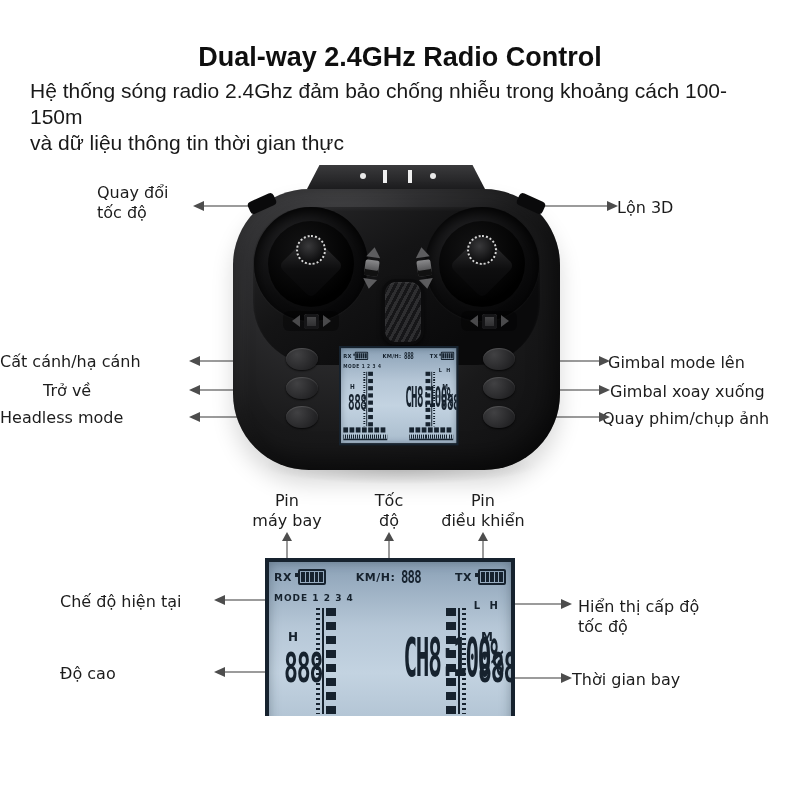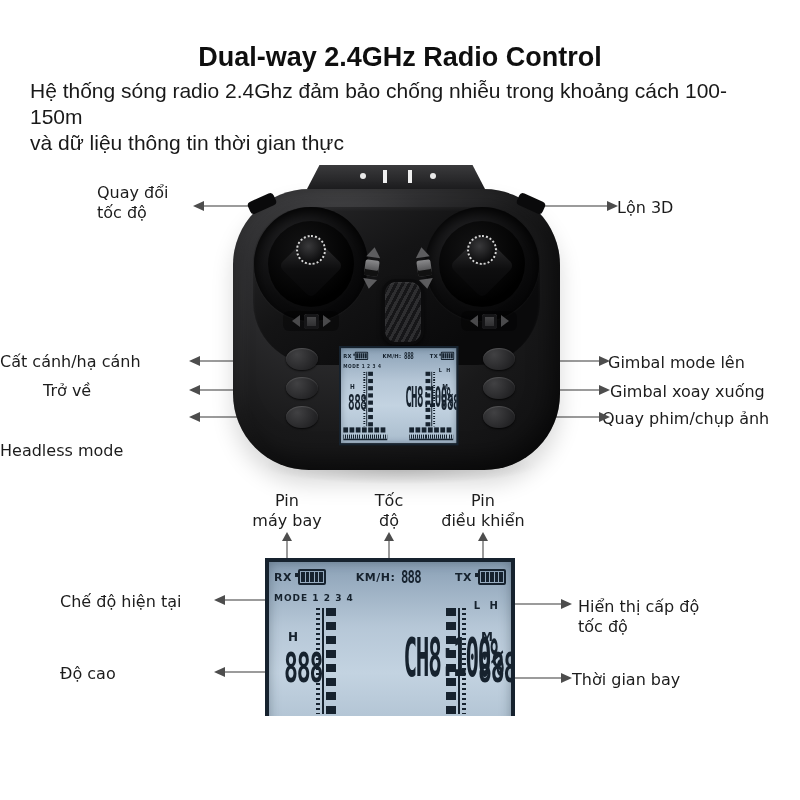--- a/index.html
+++ b/index.html
@@ -124,21 +124,21 @@
 
   <div class="title">Dual-way 2.4GHz Radio Control</div>
   <div class="subtitle">Hệ thống sóng radio 2.4Ghz đảm bảo chống nhiễu trong khoảng cách 100-150m
 và dữ liệu thông tin thời gian thực</div>
 
   <div class="callout" style="left:97px; top:183px; width:90px;">Quay đổi
 tốc độ</div>
   <div class="callout" style="left:617px; top:198px;">Lộn 3D</div>
   <div class="callout ra" style="left:0; top:352px; width:176px;">Cất cánh/hạ cánh</div>
   <div class="callout ra" style="left:7px; top:381px; width:176px;margin-left:36px;">Trở về</div>
-  <div class="callout ra" style="left:0; top:408px; width:176px;margin-top:33px;">Headless mode</div>
+  <div class="callout ra" style="left:0; top:408px; width:176px;">Headless mode</div>
   <div class="callout" style="left:608px; top:353px;">Gimbal mode lên</div>
   <div class="callout" style="left:610px; top:382px;text-align:right;">Gimbal xoay xuống</div>
   <div class="callout" style="left:602px; top:409px;">Quay phim/chụp ảnh</div>
 
   <div class="arrow left" style="left:203px; width:70px; top:205px;"></div>
   <div class="arrow right" style="left:520px; width:88px; top:205px;"></div>
   <div class="arrow left" style="left:199px; width:94px; top:360px;"></div>
   <div class="arrow left" style="left:199px; width:94px; top:389px;"></div>
   <div class="arrow left" style="left:199px; width:94px; top:416px;"></div>
   <div class="arrow right" style="left:512px; width:88px; top:360px;"></div>

